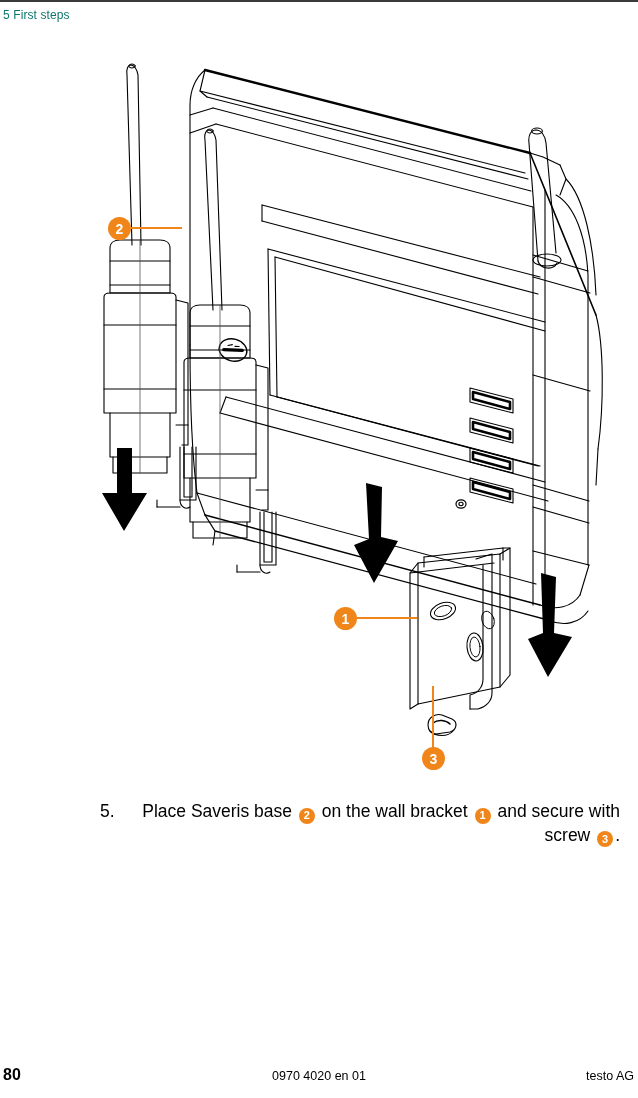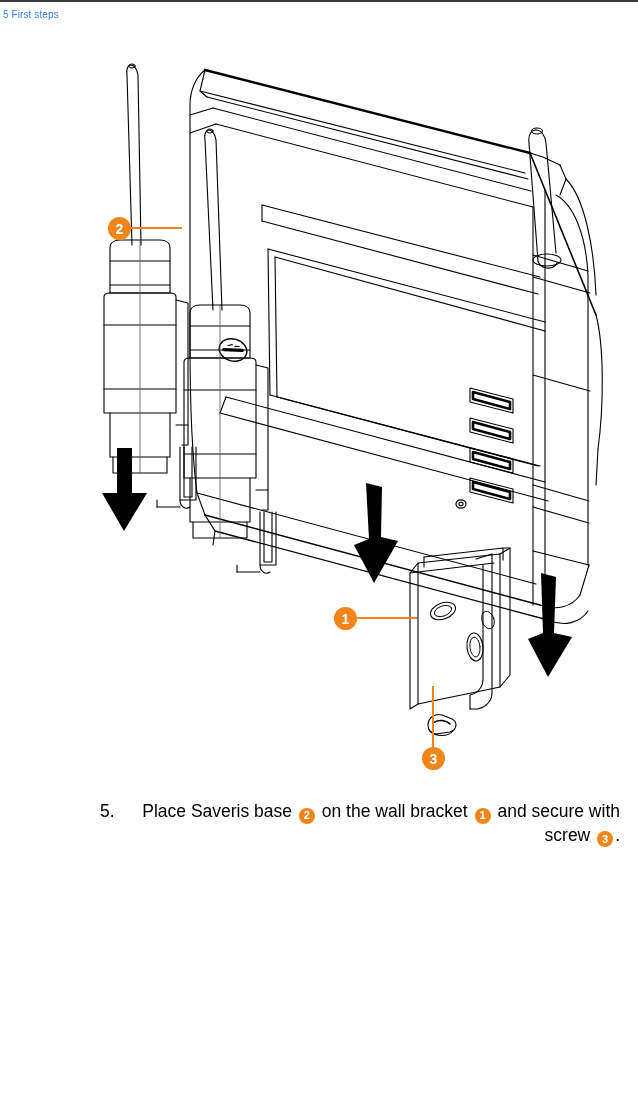--- a/index.html
+++ b/index.html
@@ -5,21 +5,21 @@
 <style>
   html,body{margin:0;padding:0;background:#ffffff;}
   body{
     width:638px;height:1098px;position:relative;overflow:hidden;
     font-family:"Liberation Sans", sans-serif;color:#000;
   }
   .page{position:absolute;inset:0;}
 
   
   .top-rule{position:absolute;left:0;top:0;width:638px;height:2px;background:#3a3a3a;}
-  .header{position:absolute;left:3px;top:6px;font-size:10px;line-height:18px;color:#3b82f6;letter-spacing:.1px;}
+  .header{position:absolute;left:3px;top:6px;font-size:12px;line-height:18px;color:#0f766e;letter-spacing:.1px;}
 
   
   .figure{position:absolute;left:0;top:45px;width:638px;height:745px;}
   .figure svg{display:block;}
 
   
   .badge{
     position:absolute;width:23px;height:23px;border-radius:50%;
     background:#F08519;color:#fff;font-size:14px;font-weight:bold;
     display:flex;align-items:center;justify-content:center;
@@ -245,14 +245,19 @@
     <div class="leader" style="left:432px;top:641px;width:2.4px;height:62px;"></div>
   </div>
 
   <div class="steps">
     <div class="step">
       <div class="step-num">5.</div>
       <div class="step-body">Place Saveris base <span class="ibadge">2</span> on the wall bracket <span class="ibadge">1</span> and secure with screw <span class="ibadge">3</span>.</div>
     </div>
   </div>
 
+  <div class="footer">
+    <div class="f-page">80</div>
+    <div class="f-doc">0970 4020 en 01</div>
+    <div class="f-company">testo AG</div>
+  </div>
 
 </div>
 
 </body></html>

